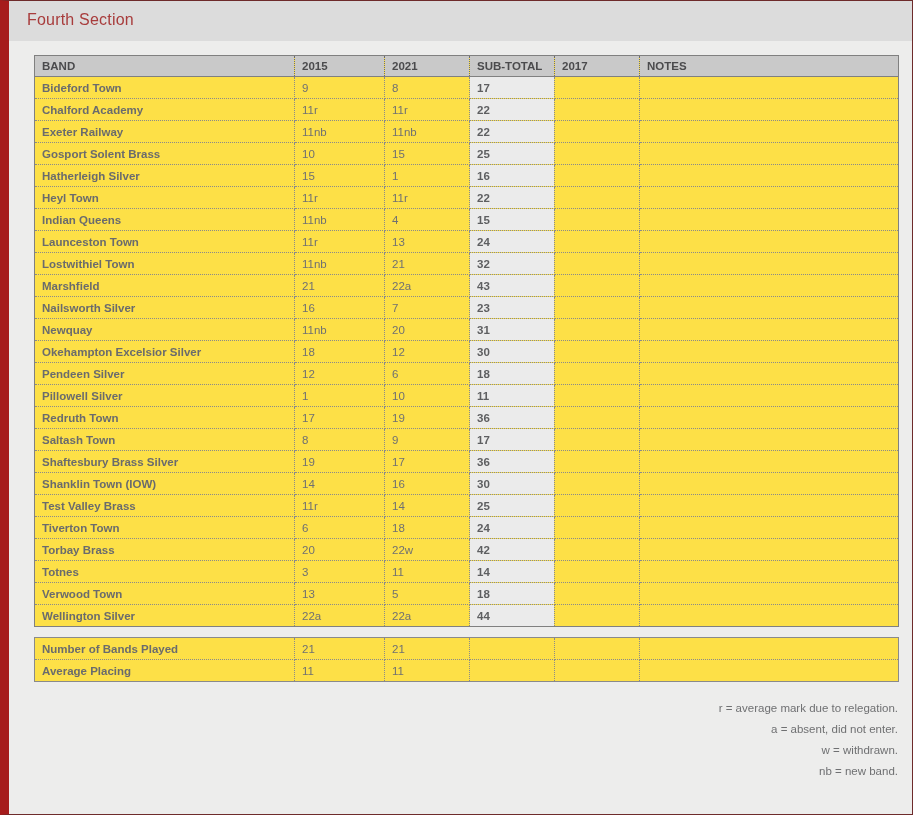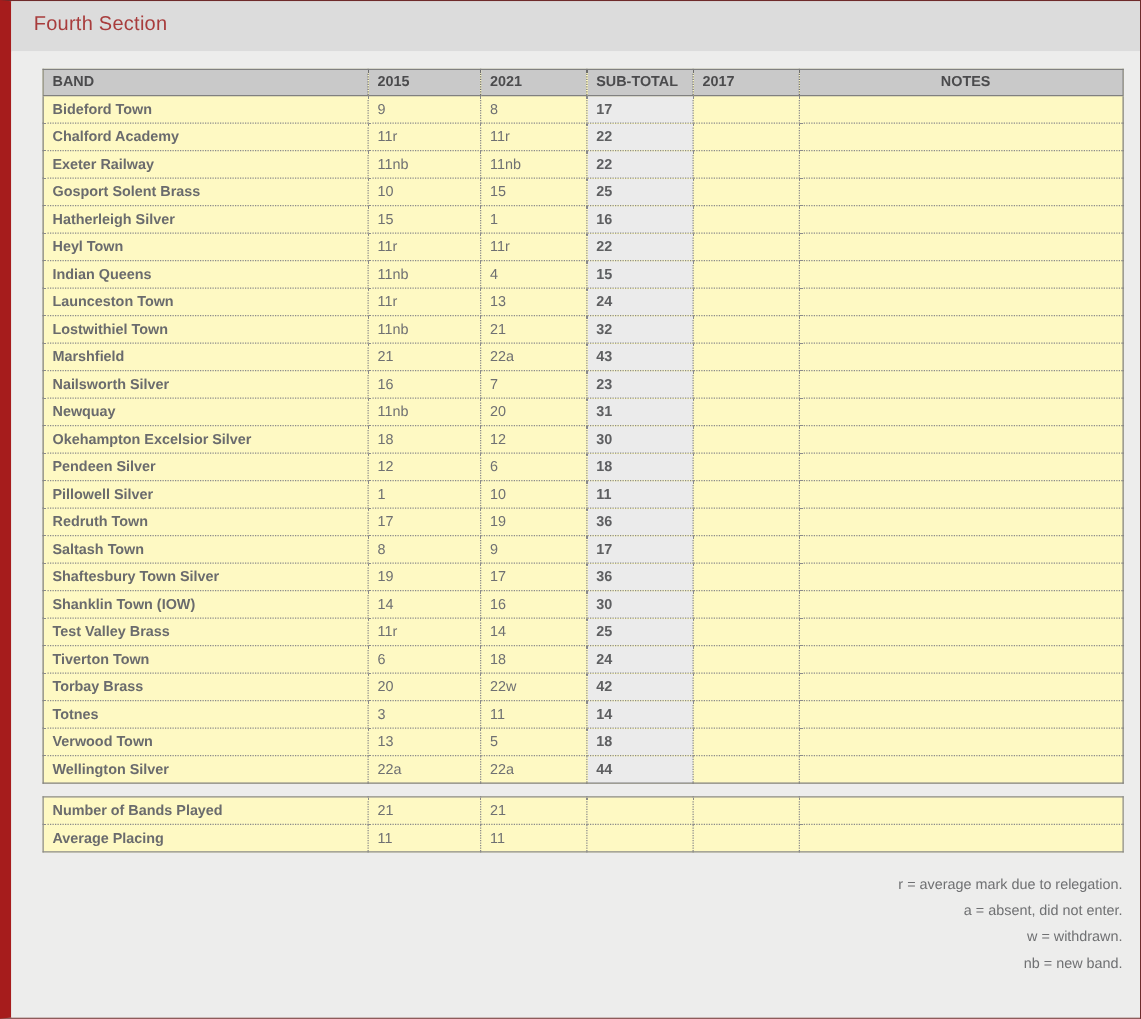--- a/index.html
+++ b/index.html
@@ -50,37 +50,37 @@
     padding: 14px 14px 0 25px;
     background: #ededec;
     height: 773px;
   }
 
   
   table {
     border-collapse: collapse;
     table-layout: fixed;
     width: 864px;
-    background: #fef9c3;
+    background: #fde047;
     font-size: 11.5px;
   }
   table td, table th {
     box-sizing: border-box;
     height: 22px;
     padding: 0 0 0 7px;
     text-align: left;
     vertical-align: middle;
     white-space: nowrap;
     overflow: hidden;
     color: #6f7072;
     font-weight: normal;
     border-right: 1px dotted #8a8a8a;
     border-bottom: 1px dotted #8a8a8a;
   }
-  table td:last-child, table th:last-child { border-right: none; text-align: center; }
+  table td:last-child, table th:last-child { border-right: none; }
 
   
   .col-band     { width: 260px; }
   .col-y1       { width: 90px;  }
   .col-y2       { width: 85px;  }
   .col-sub      { width: 85px;  }
   .col-y3       { width: 85px;  }
   .col-notes    { width: 259px; }
 
   
@@ -294,21 +294,21 @@
           </tr>
           <tr>
             <td class="band-cell">Saltash Town</td>
             <td class="year-cell">8</td>
             <td class="year-cell">9</td>
             <td class="subtotal-cell">17</td>
             <td class="year-cell"></td>
             <td class="notes-cell"></td>
           </tr>
           <tr>
-            <td class="band-cell">Shaftesbury Town Silver</td>
+            <td class="band-cell">Shaftesbury Brass Silver</td>
             <td class="year-cell">19</td>
             <td class="year-cell">17</td>
             <td class="subtotal-cell">36</td>
             <td class="year-cell"></td>
             <td class="notes-cell"></td>
           </tr>
           <tr>
             <td class="band-cell">Shanklin Town (IOW)</td>
             <td class="year-cell">14</td>
             <td class="year-cell">16</td>

